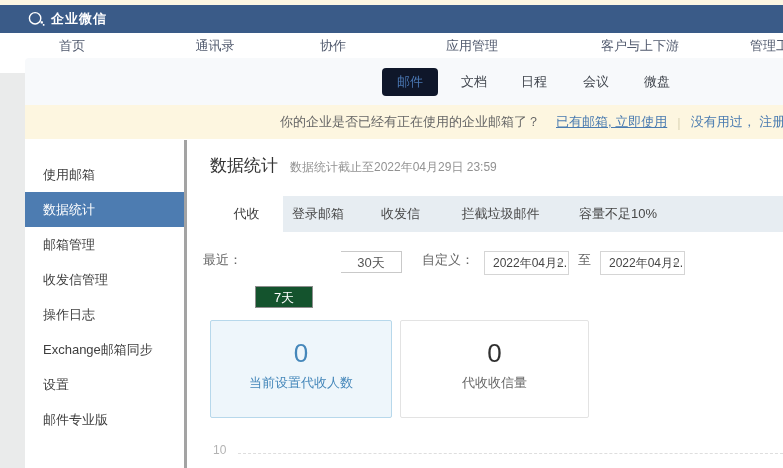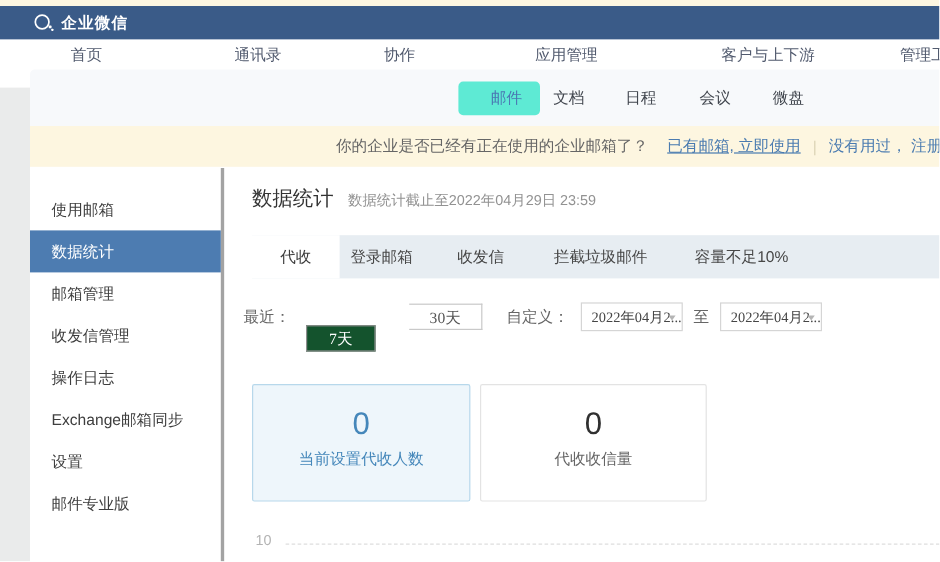--- a/index.html
+++ b/index.html
@@ -21,21 +21,21 @@
   .topnav{left:0;top:33px;width:783px;height:25px;background:#fff;}
   .topnav-item{position:absolute;top:0;height:25px;line-height:25px;font-size:13px;color:#515a6e;transform:translateX(-50%);white-space:nowrap;cursor:pointer;text-align:right;}
   .topnav-item.clip{transform:none;}
 
   
   .gutter{left:0;top:73px;width:25px;height:395px;background:#eaebeb;}
 
   
   .subnav{left:25px;top:58px;width:758px;height:47px;background:#f7f9fb;border-radius:4px 0 0 0;}
   .subnav-item{position:absolute;top:10px;height:28px;line-height:28px;font-size:13px;color:#41464e;transform:translateX(-50%);white-space:nowrap;cursor:pointer;}
-  .subnav-pill{position:absolute;left:357px;top:10px;width:56px;height:28px;line-height:28px;text-align:center;background:#5eead4;border-radius:4px;color:#4a77b3;font-size:13px;transform:none;padding-left:12px;}
+  .subnav-pill{position:absolute;left:357px;top:10px;width:56px;height:28px;line-height:28px;text-align:center;background:#0f172a;border-radius:4px;color:#4a77b3;font-size:13px;transform:none;}
 
   
   .banner{left:25px;top:105px;width:758px;height:34px;background:#fdf6e0;}
   .banner-inner{position:absolute;left:255px;top:0;height:34px;display:flex;align-items:center;white-space:nowrap;font-size:13px;}
   .banner-q{color:#666;}
   .banner-link{color:#4a7bb0;cursor:pointer;}
   .banner-link.first{margin-left:16px;text-decoration:underline;}
   .banner-sep{color:#dcd4b6;margin:0 10px;}
 
   
@@ -51,21 +51,21 @@
 
   .tabbar{position:absolute;left:23px;top:56px;width:573px;height:36px;background:#e7edf2;display:flex;}
   .tab{height:36px;line-height:36px;text-align:center;font-size:13px;color:#474747;cursor:pointer;white-space:nowrap;}
   .tab.t0{width:73px;}
   .tab.t1{width:70px;}
   .tab.t2{width:95px;}
   .tab.t3{width:105px;}
   .tab.t4{width:130px;}
   .tab.active{background:#fff;color:#3c3c3c;}
 
-  .filter-row{position:absolute;left:16px;top:111px;height:26px;display:flex;align-items:center;font-size:13px;color:#666;white-space:nowrap;font-family:Liberation Serif, serif;}
+  .filter-row{position:absolute;left:16px;top:111px;height:26px;display:flex;font-size:13px;color:#666;white-space:nowrap;}
   .seg{height:22px;line-height:22px;width:58px;text-align:center;font-size:13px;box-sizing:border-box;cursor:pointer;}
   .seg.on{background:#14532d;border:1px solid #8e8e8e;color:#fff;margin-left:13px;margin-top:35px;}
   .seg.off{background:#fff;border:1px solid #c9c9c9;border-left:none;color:#555;width:61px;margin-left:28px;}
   .custom-label{margin-left:20px;}
   .select{position:relative;height:24px;width:85px;border:1px solid #d5d5d5;background:#fff;box-sizing:border-box;display:flex;align-items:center;cursor:pointer;margin-left:10px;}
   .select .val{font-size:12px;color:#454545;padding-left:8px;white-space:nowrap;overflow:hidden;}
   .caret{position:absolute;right:5px;top:10px;width:0;height:0;border-left:3.5px solid transparent;border-right:3.5px solid transparent;border-top:4px solid #b5b5b5;}
   .to-label{margin:0 9px 0 9px;}
 
   .card{position:absolute;top:180px;height:98px;border-radius:2px;box-sizing:border-box;text-align:center;cursor:pointer;}

